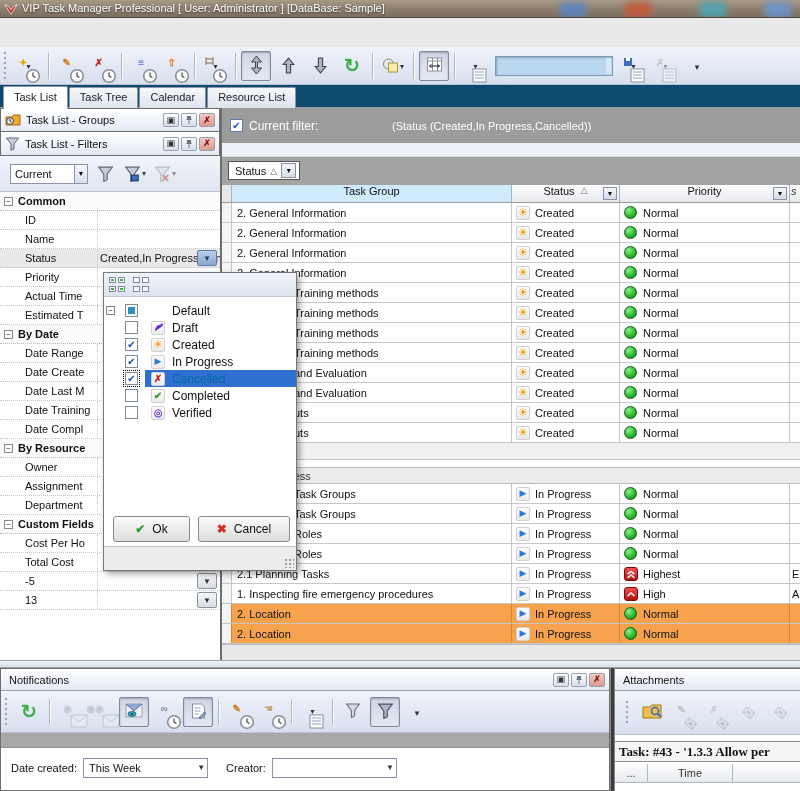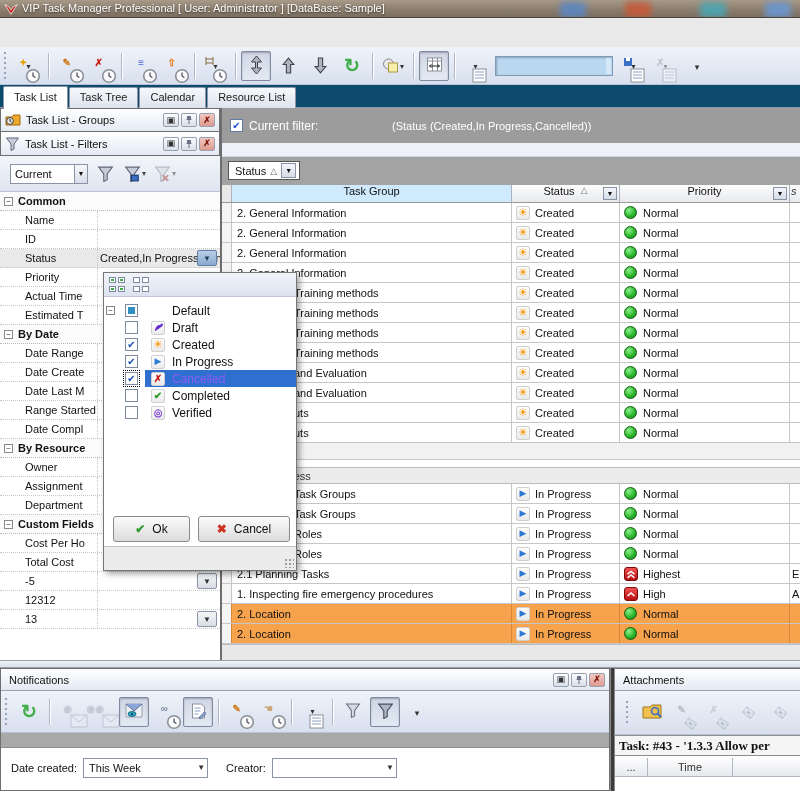--- a/index.html
+++ b/index.html
@@ -122,21 +122,21 @@
 .pexp { width:9px; height:9px; border:1px solid #848484; background:#fff; font-size:8px; line-height:7px; text-align:center; color:#333; margin-left:2px; }
 .pcheck { width:13px; height:13px; border:1px solid #7d8aa0; background:#fff; margin-left:10px; display:flex; align-items:center; justify-content:center; font-size:10px; line-height:10px; color:#1a4fae; position:relative; flex:none; }
 .pitem.root .pcheck { margin-left:10px; }
 .pcheck.partial::after { content:""; position:absolute; left:2px; top:2px; right:2px; bottom:2px; background:#2f8fc0; }
 .pcheck.focus { outline:1px dotted #000; outline-offset:1px; }
 .picon { width:14px; height:14px; margin-left:13px; background:linear-gradient(#fdfdfd,#ebebeb); border:1px solid #d0d0d0; border-radius:2px; display:flex; align-items:center; justify-content:center; flex:none; }
 .plabel { margin-left:7px; font-size:12px; }
 .pitem.root .plabel { margin-left:34px; }
 .pitem.sel .hl { position:absolute; left:41px; right:0; top:0; bottom:0; background:#2f6fd0; }
 .pitem.sel .picon, .pitem.sel .plabel { position:relative; z-index:1; }
-.pitem.sel .plabel { color:#8b5cf6; }
+.pitem.sel .plabel { color:#0369a1; }
 .pbtns { position:absolute; left:0; right:0; top:243px; height:30px; display:flex; }
 .pbtn { height:26px; border:1px solid #8a8a8a; border-radius:3px; background:linear-gradient(#fbfbfb,#dcdcdc); display:flex; align-items:center; justify-content:center; font-size:12px; }
 .pbtn .bic { margin-right:7px; font-weight:bold; font-size:12px; }
 .pbtn.ok { position:absolute; left:9px; width:77px; }
 .pbtn.cancel { position:absolute; left:94px; width:92px; }
 .pstrip { position:absolute; left:0; right:0; bottom:0; height:24px; background:#ececec; border-top:1px solid #c2c2c2; }
 .pgrip { position:absolute; right:2px; bottom:2px; width:10px; height:10px;
   background-image:radial-gradient(circle at 2px 2px,#9a9a9a 1px, transparent 1.5px); background-size:4px 4px; }
 
 .splitter { position:absolute; left:0; top:660px; width:800px; height:8px; background:linear-gradient(#f0f3f8,#d9dfe9); border-top:1px solid #9aa2b0; border-bottom:1px solid #9aa2b0; }
@@ -146,21 +146,21 @@
 .bhead .sp { flex:1; }
 .ntool { position:relative; height:42px; background:linear-gradient(#eff3fa,#d8dfee); border-bottom:1px solid #b9c2d5; display:flex; align-items:center; padding-left:12px; }
 .ngray { height:15px; background:#a8a8a8; border-bottom:1px solid #8e8e8e; }
 .nform { display:flex; align-items:center; margin-top:10px; padding-left:10px; }
 .nform label { font-size:11px; margin-right:6px; }
 .ncombo { width:125px; height:20px; border:1px solid #8a94a6; background:#fff; position:relative; font-size:11px; padding:3px 16px 0 5px; margin-right:18px; }
 .ncombo .dbtn { position:absolute; right:2px; top:4px; font-size:8px; color:#333; }
 .vsplit { position:absolute; left:610px; top:0; width:5px; height:123px; background:#3c3c3c; border-left:1px solid #888; border-right:1px solid #888; }
 .attach { position:absolute; left:615px; top:0; width:185px; height:123px; background:#fff; border-top:1px solid #6e6e6e; }
 .atool { height:44px; background:linear-gradient(#eff3fa,#d8dfee); border-bottom:1px solid #b9c2d5; display:flex; align-items:center; padding-left:10px; }
-.ataskbar { height:21px; background:#f5f5f5; border-top:1px solid #8e8e8e; border-bottom:1px solid #8e8e8e; font-family:"Liberation Serif", serif; font-weight:bold; font-size:13px; display:flex; align-items:center; padding-left:4px; white-space:nowrap; overflow:hidden; }
+.ataskbar { height:21px; background:#f5f5f5; border-top:1px solid #8e8e8e; border-bottom:1px solid #8e8e8e; font-family:"Liberation Serif", serif; font-weight:bold; font-size:13px; display:flex; align-items:center; padding-left:4px; white-space:nowrap; overflow:hidden; margin-top:6px; }
 .ahead { height:19px; display:flex; border-bottom:1px solid #b0b8c2; margin-top:2px; }
 .ahead .ac { border-right:1px solid #b0b8c2; background:linear-gradient(#fdfdfd,#e7e9ee); font-size:11px; display:flex; align-items:center; justify-content:center; color:#333; }
 .clip { font-size:15px; color:#8e96a2; transform:rotate(40deg); display:inline-block; }
 </style>
 </head>
 <body>
 
 <div class="win">
 
   <div class="titlebar">
@@ -349,25 +349,25 @@
             </svg>
           <span class="caret">▾</span>
         </span>
       </div>
       <div class="fgrid" id="filter-grid">
           <div class="grow">
             <span class="gbox">−</span>
             <b>Common</b>
           </div>
           <div class="frow">
+            <span class="flabel">ID</span>
+            <span class="fval"></span>
+          </div>
+          <div class="frow">
             <span class="flabel">Name</span>
-            <span class="fval"></span>
-          </div>
-          <div class="frow">
-            <span class="flabel">ID</span>
             <span class="fval"></span>
           </div>
           <div class="frow fsel">
             <span class="flabel">Status</span>
             <span class="fval">Created,In Progress,Cancelled</span>
             <span class="fdrop">▼</span>
           </div>
           <div class="frow">
             <span class="flabel">Priority</span>
             <span class="fval"></span>
@@ -390,21 +390,21 @@
           </div>
           <div class="frow">
             <span class="flabel">Date Create</span>
             <span class="fval"></span>
           </div>
           <div class="frow">
             <span class="flabel">Date Last M</span>
             <span class="fval"></span>
           </div>
           <div class="frow">
-            <span class="flabel">Range Started</span>
+            <span class="flabel">Date Training</span>
             <span class="fval"></span>
           </div>
           <div class="frow">
             <span class="flabel">Date Compl</span>
             <span class="fval"></span>
           </div>
           <div class="grow">
             <span class="gbox">−</span>
             <b>By Resource</b>
           </div>
@@ -429,24 +429,20 @@
             <span class="fval"></span>
           </div>
           <div class="frow">
             <span class="flabel">Total Cost</span>
             <span class="fval"></span>
           </div>
           <div class="frow">
             <span class="flabel">-5</span>
             <span class="fval"></span>
             <span class="fdrop gray">▼</span>
-          </div>
-          <div class="frow">
-            <span class="flabel">12312</span>
-            <span class="fval"></span>
           </div>
           <div class="frow">
             <span class="flabel">13</span>
             <span class="fval"></span>
             <span class="fdrop gray">▼</span>
           </div>
         </div>
     </div>
 
     <div class="mainarea">

